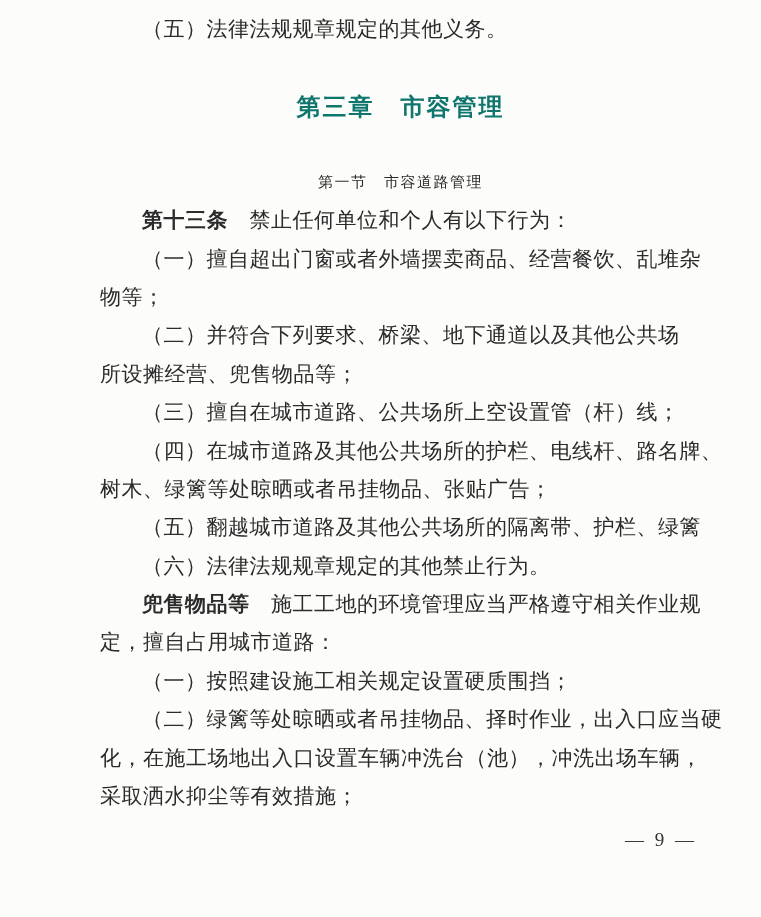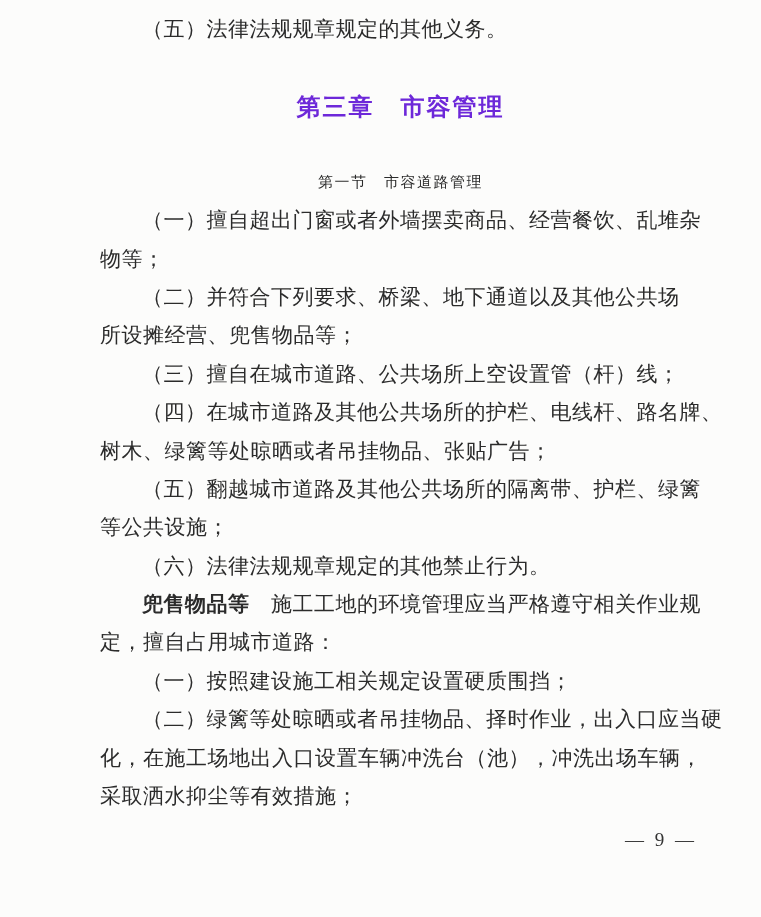--- a/index.html
+++ b/index.html
@@ -34,21 +34,21 @@
     text-indent: 2em;
   }
   .line.chapter {
     text-align: center;
     text-indent: 0;
     font-family: "Liberation Sans", sans-serif;
     font-weight: 700;
     font-size: 24px;
     letter-spacing: 2px;
     margin-top: 40px;
-    color: #6d28d9;
+    color: #0f766e;
   }
   .line.section {
     text-align: center;
     text-indent: 0;
     font-size: 15px;
     letter-spacing: 1.5px;
     margin-top: 36px;
   }
   .bold {
     font-weight: 700;
@@ -64,29 +64,29 @@
 </style>
 </head>
 <body>
 
 <div class="page">
   <div class="content">
     <div>
         <div class="line body indent"><span>（五）法律法规规章规定的其他义务。</span></div>
         <div class="line chapter"><span class="bold">第三章　市容管理</span></div>
         <div class="line section"><span>第一节　市容道路管理</span></div>
+        <div class="line body indent"><span class="bold">第十三条</span><span>　禁止任何单位和个人有以下行为：</span></div>
         <div class="line body indent"><span>（一）擅自超出门窗或者外墙摆卖商品、经营餐饮、乱堆杂</span></div>
         <div class="line body"><span>物等；</span></div>
         <div class="line body indent"><span>（二）并符合下列要求、桥梁、地下通道以及其他公共场</span></div>
         <div class="line body"><span>所设摊经营、兜售物品等；</span></div>
         <div class="line body indent"><span>（三）擅自在城市道路、公共场所上空设置管（杆）线；</span></div>
         <div class="line body indent"><span>（四）在城市道路及其他公共场所的护栏、电线杆、路名牌、</span></div>
         <div class="line body"><span>树木、绿篱等处晾晒或者吊挂物品、张贴广告；</span></div>
         <div class="line body indent"><span>（五）翻越城市道路及其他公共场所的隔离带、护栏、绿篱</span></div>
-        <div class="line body"><span>等公共设施；</span></div>
         <div class="line body indent"><span>（六）法律法规规章规定的其他禁止行为。</span></div>
         <div class="line body indent"><span class="bold">兜售物品等</span><span>　施工工地的环境管理应当严格遵守相关作业规</span></div>
         <div class="line body"><span>定，擅自占用城市道路：</span></div>
         <div class="line body indent"><span>（一）按照建设施工相关规定设置硬质围挡；</span></div>
         <div class="line body indent"><span>（二）绿篱等处晾晒或者吊挂物品、择时作业，出入口应当硬</span></div>
         <div class="line body"><span>化，在施工场地出入口设置车辆冲洗台（池），冲洗出场车辆，</span></div>
         <div class="line body"><span>采取洒水抑尘等有效措施；</span></div>
       </div>
     <div class="footer">— 9 —</div>
   </div>

